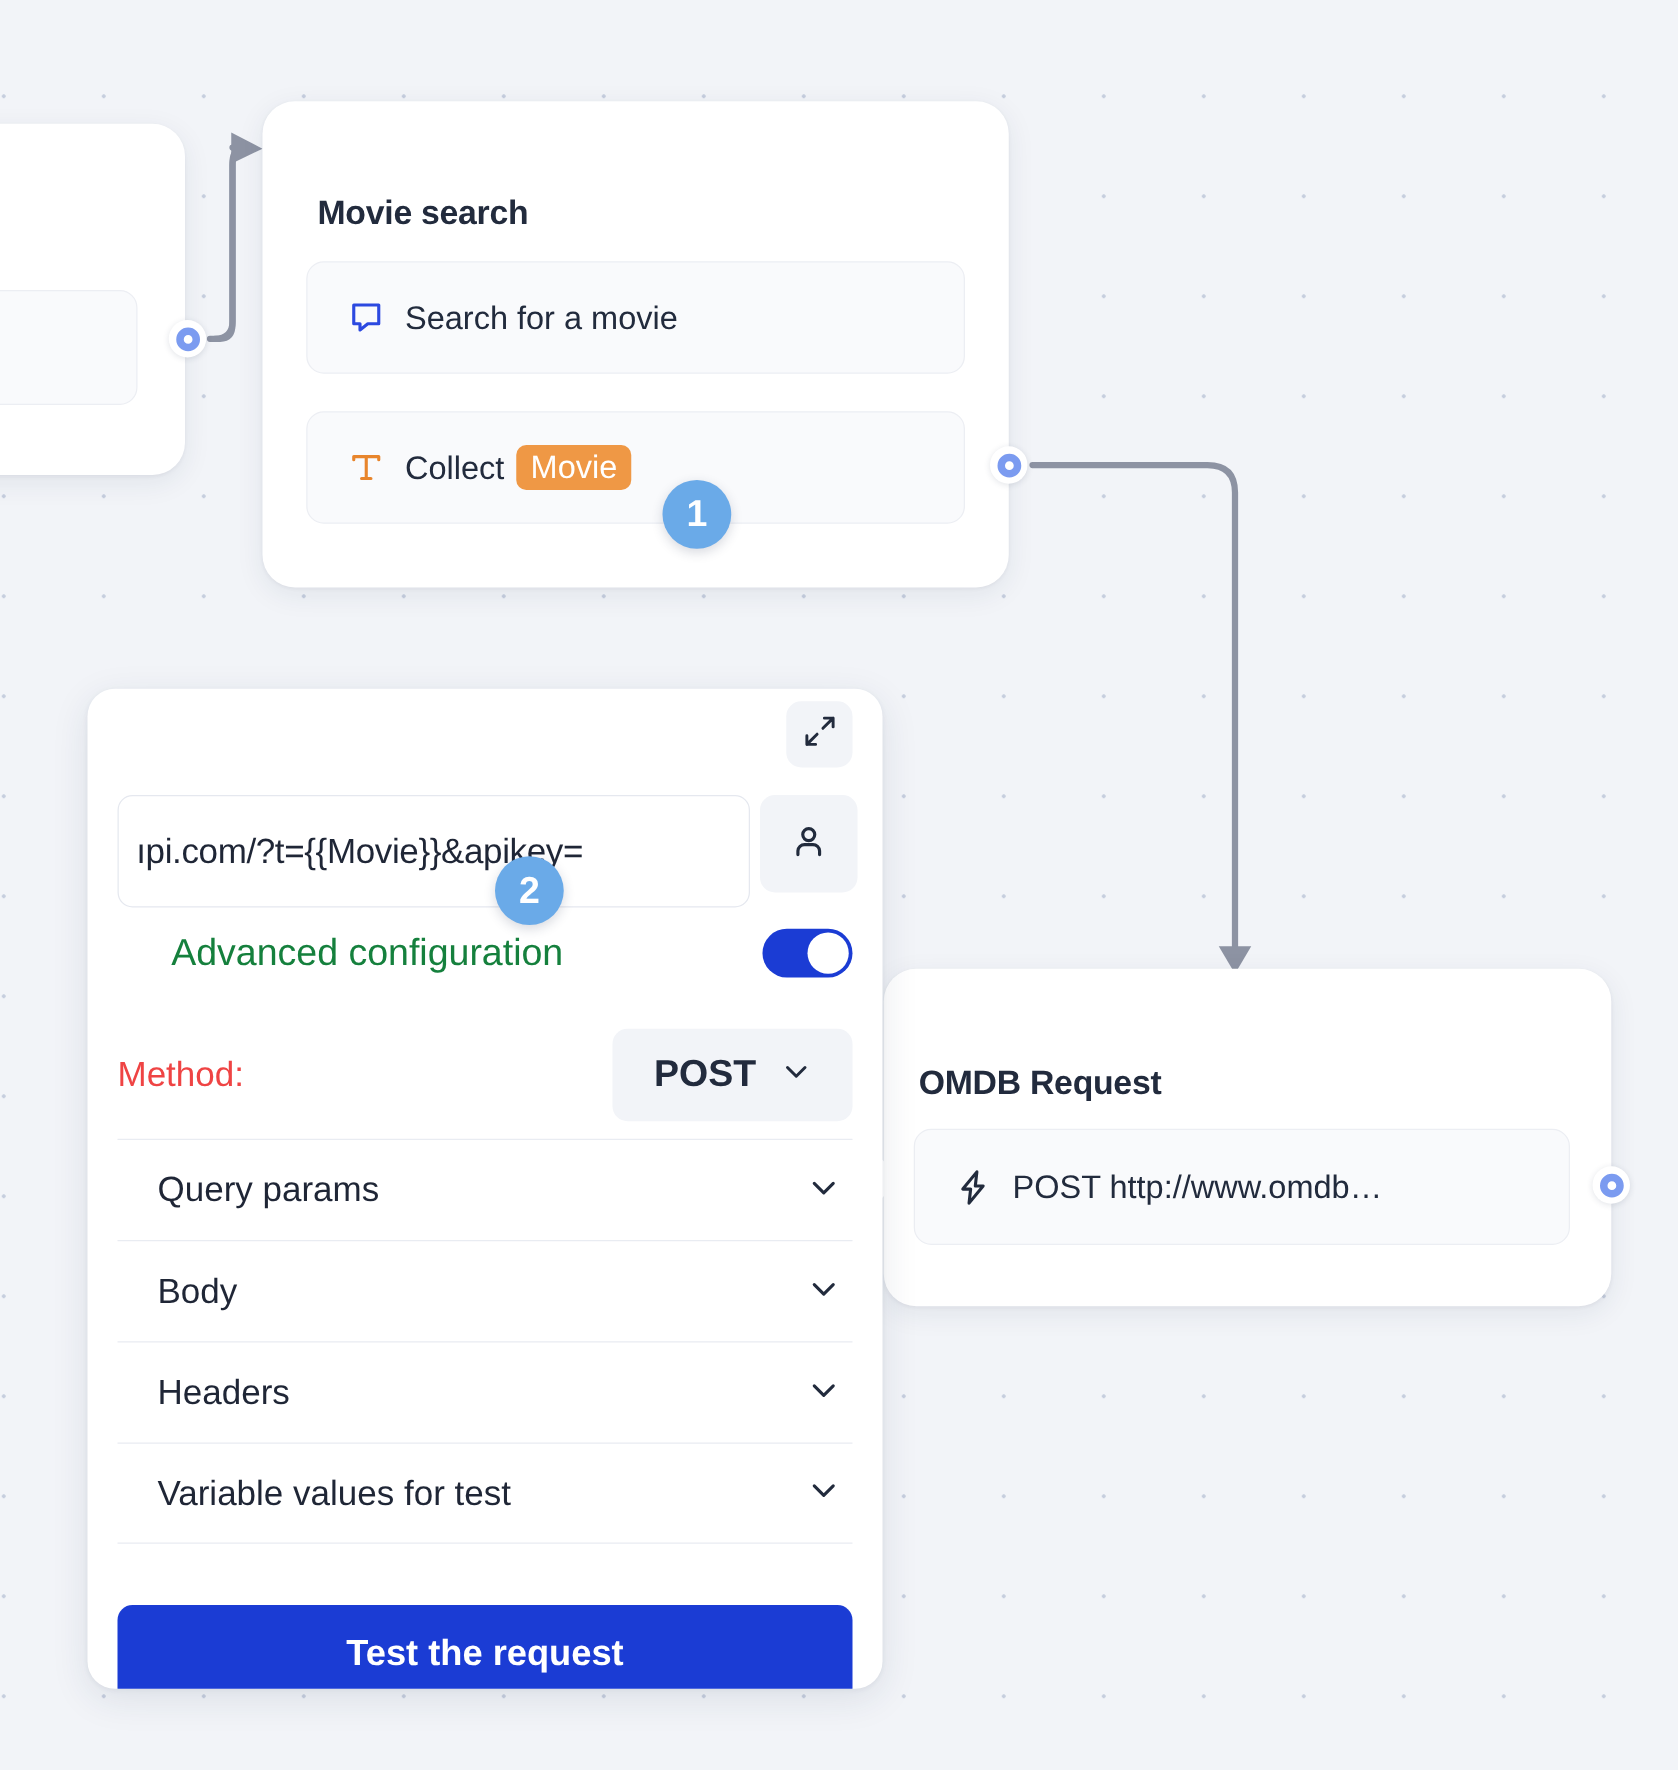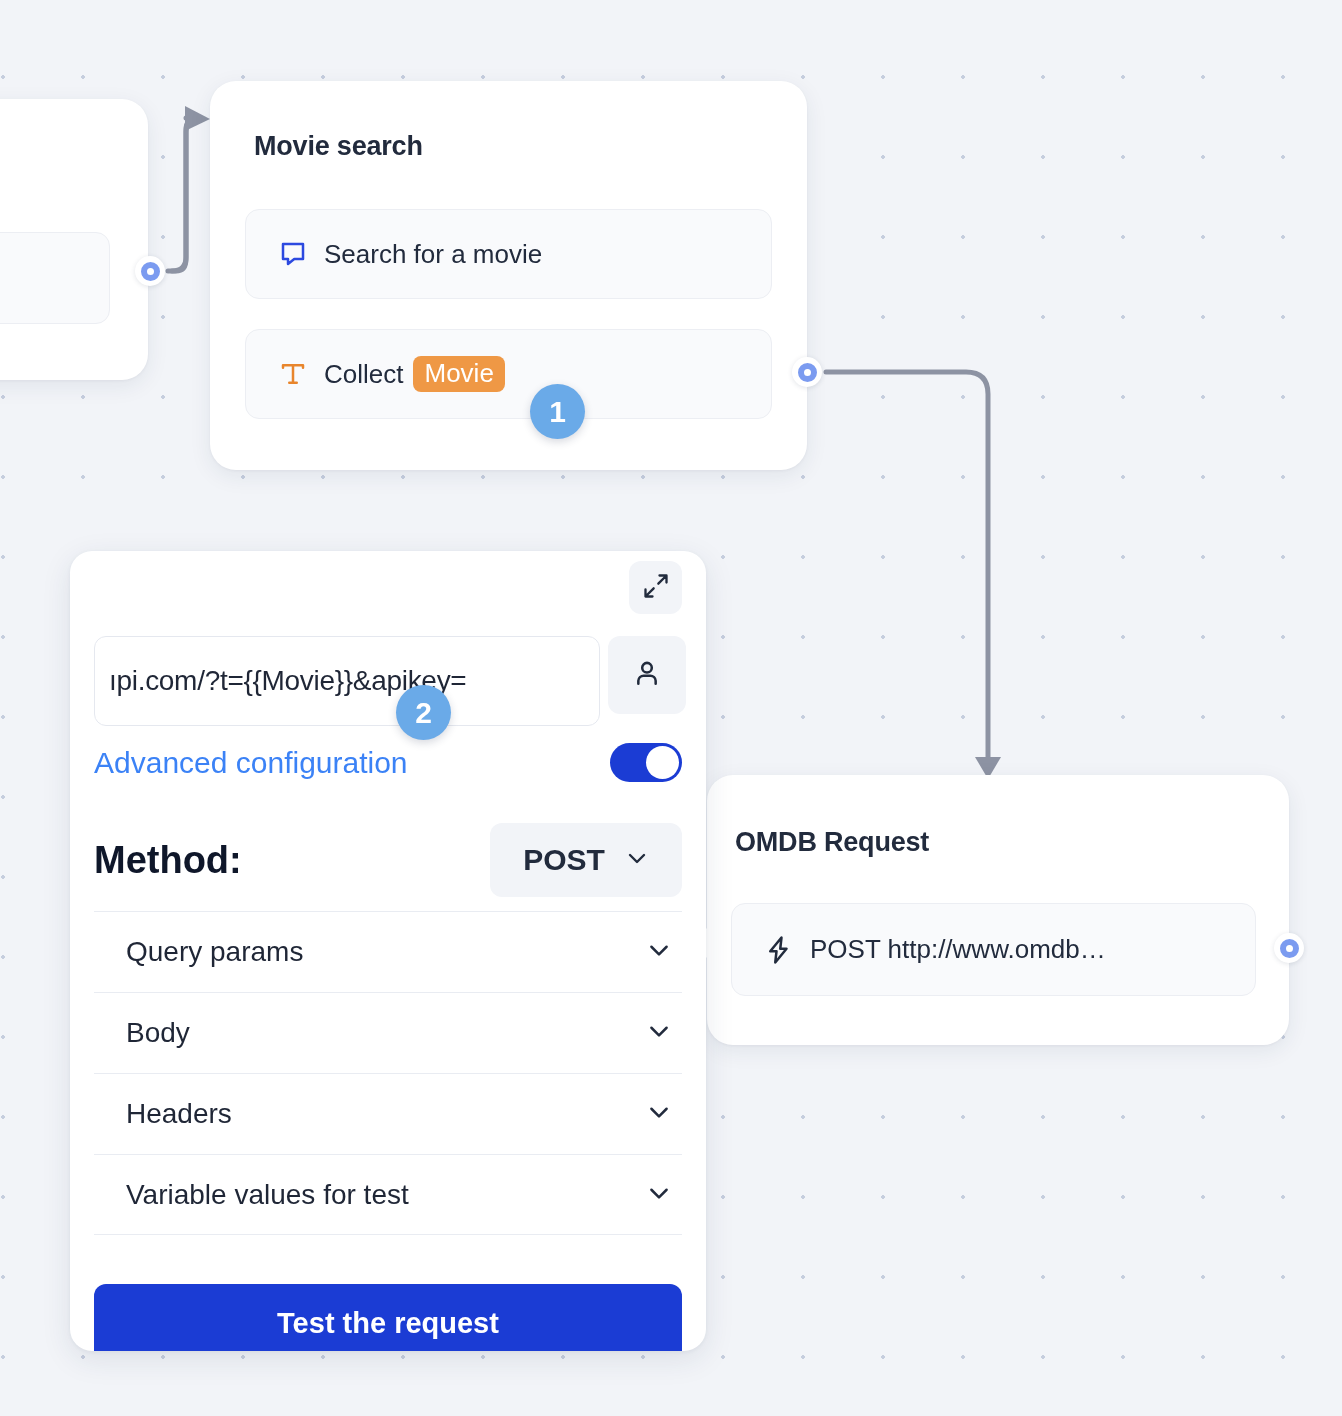--- a/index.html
+++ b/index.html
@@ -37,20 +37,21 @@
     position: absolute;
     background: #ffffff;
     border-radius: 26px;
     box-shadow: 0 6px 22px rgba(31, 45, 80, 0.08), 0 1px 3px rgba(31,45,80,0.05);
   }
   .node-title {
     font-size: 27px;
     font-weight: 700;
     color: #222b3d;
     letter-spacing: -0.2px;
+    margin-top: 24px;
   }
   .node-row {
     display: flex;
     align-items: center;
     gap: 16px;
     background: #f9fafc;
     border: 1px solid #eceef3;
     border-radius: 14px;
     box-sizing: border-box;
   }
@@ -242,21 +243,22 @@
     position: absolute;
     left: 24px;
     top: 192px;
     width: 588px;
     display: flex;
     align-items: center;
     justify-content: space-between;
   }
   .adv-label {
     font-size: 30px;
-    color: #3b82f6;
+    color: #15803d;
+    margin-left: 43px;
   }
   #toggle-advanced {
     width: 72px;
     height: 39px;
     border-radius: 20px;
     background: #1b3cd4;
     position: relative;
     flex: none;
   }
   #toggle-advanced::after {
@@ -271,21 +273,21 @@
   }
   .method-row {
     position: absolute;
     left: 24px;
     top: 272px;
     width: 588px;
     display: flex;
     align-items: center;
     justify-content: space-between;
   }
-  .method-label { font-size: 38px; color: #0f172a; font-weight: bold; }
+  .method-label { font-size: 28px; color: #ef4444; }
   #select-method {
     min-width: 192px;
     height: 74px;
     border-radius: 12px;
     background: #f2f4f8;
     display: flex;
     align-items: center;
     justify-content: center;
     gap: 20px;
     font-size: 30px;

